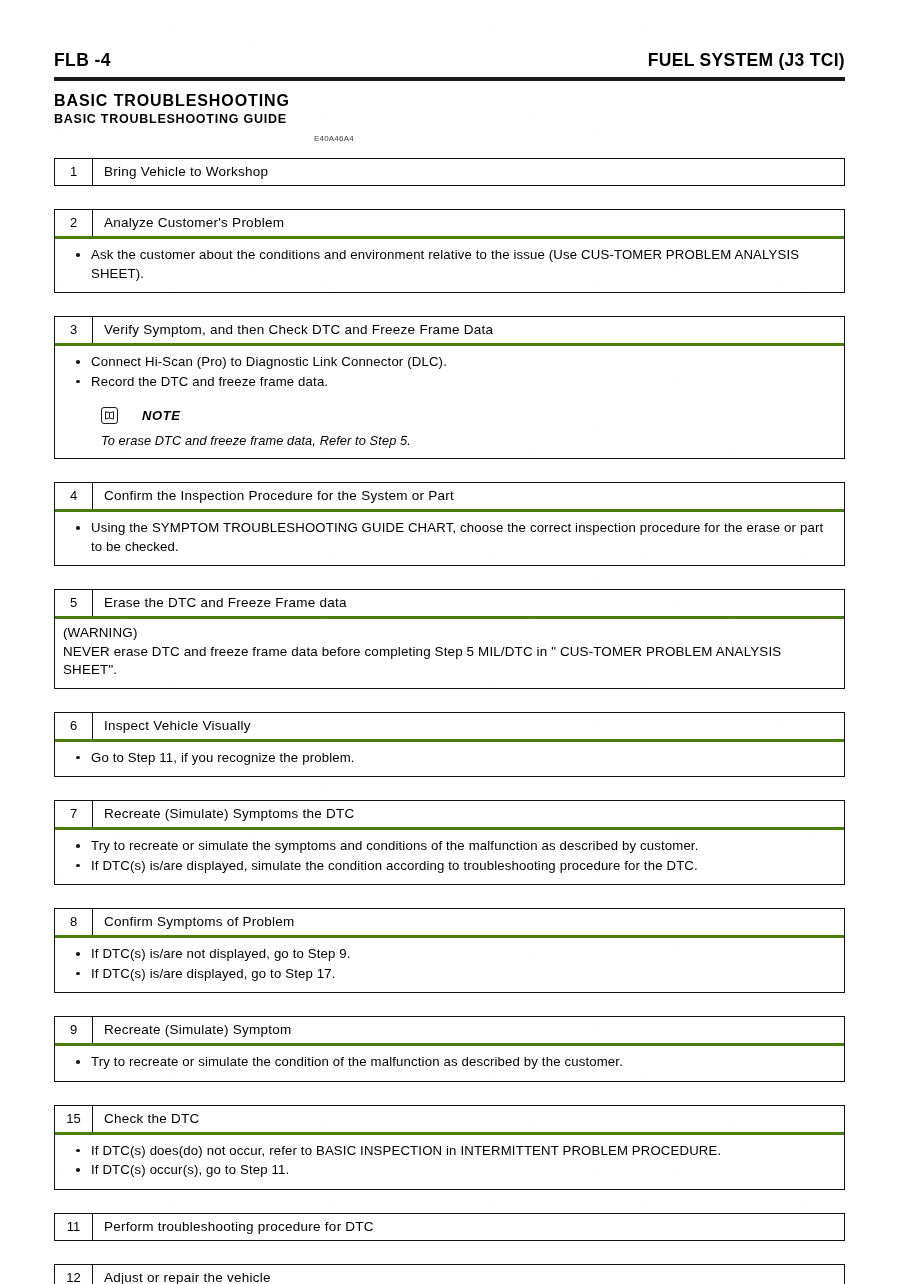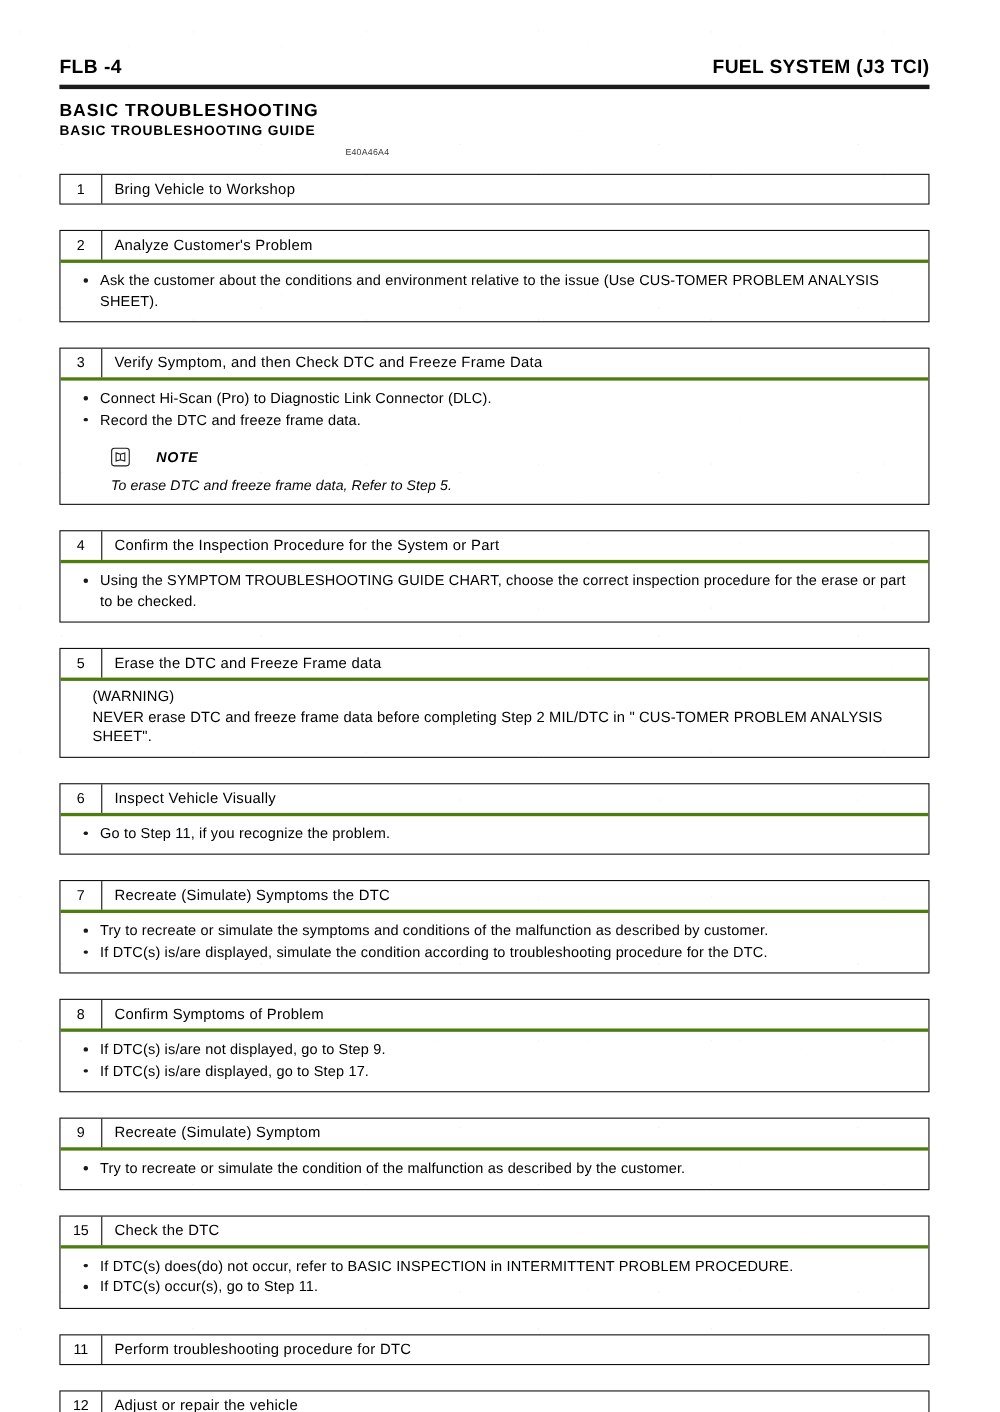--- a/index.html
+++ b/index.html
@@ -154,21 +154,20 @@
     height: 3.5px;
     background: #1b1b1b;
     border-radius: 50%;
   }
 
   .plain-line {
     font-size: 13.4px;
     line-height: 18.5px;
     letter-spacing: 0.15px;
     padding-left: 2px;
-    margin-left: 21px;
   }
 
   
   .note-wrap {
     margin: 16px 0 0 36px;
   }
   .note-head {
     display: flex;
     align-items: center;
     gap: 24px;
@@ -275,21 +274,21 @@
           </ul>
         </div>
       </div>
       <div class="step-block">
         <div class="step-head">
           <div class="step-num">5</div>
           <div class="step-title">Erase the DTC and Freeze Frame data</div>
         </div>
         <div class="step-body no-bullets">
           <div class="plain-line">(WARNING)</div>
-          <div class="plain-line">NEVER erase DTC and freeze frame data before completing Step 2 MIL/DTC in " CUS-TOMER PROBLEM ANALYSIS SHEET".</div>
+          <div class="plain-line">NEVER erase DTC and freeze frame data before completing Step 5 MIL/DTC in " CUS-TOMER PROBLEM ANALYSIS SHEET".</div>
         </div>
       </div>
       <div class="step-block">
         <div class="step-head">
           <div class="step-num">6</div>
           <div class="step-title">Inspect Vehicle Visually</div>
         </div>
         <div class="step-body">
           <ul class="bullets">
             <li>Go to Step 11, if you recognize the problem.</li>

